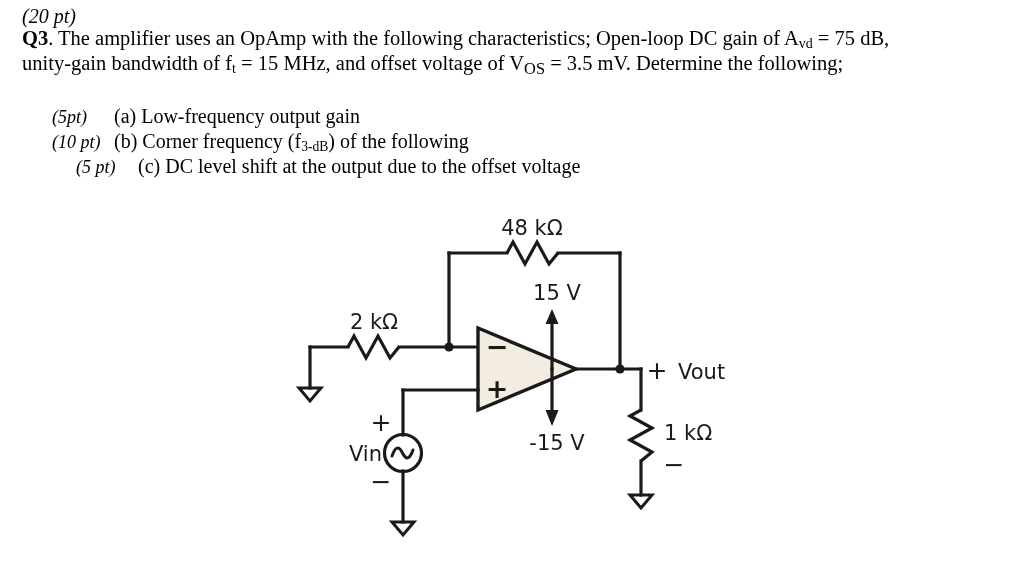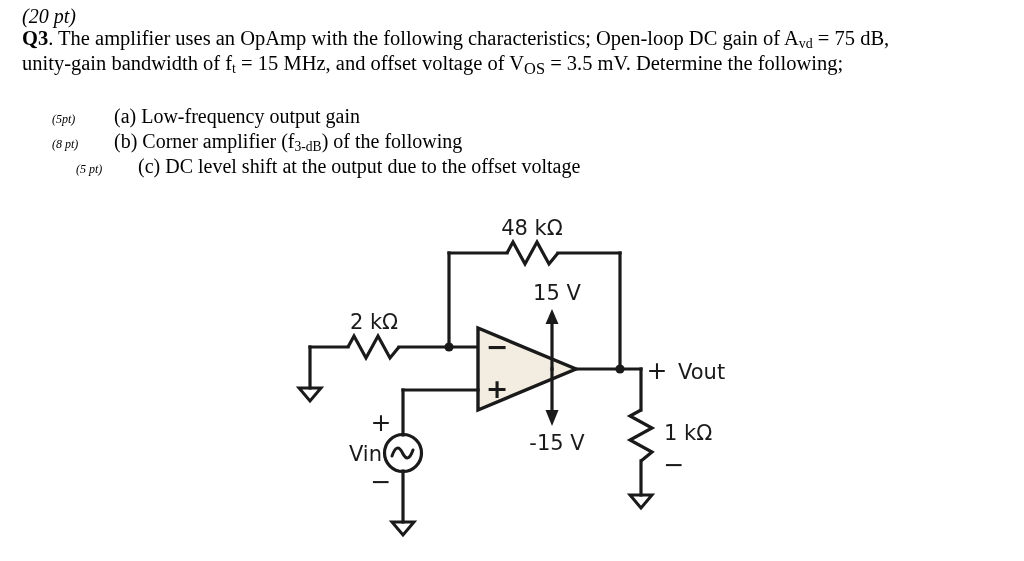--- a/index.html
+++ b/index.html
@@ -37,21 +37,21 @@
   .q-label {
     font-weight: bold;
   }
   .sub-item {
     font-size: 20px;
     line-height: 25px;
     white-space: nowrap;
   }
   .sub-pts {
     font-style: italic;
-    font-size: 12px;
+    font-size: 18px;
     display: inline-block;
     width: 62px;
   }
   sub {
     font-size: 0.68em;
     vertical-align: -0.25em;
   }
   .smallcaps {
     font-size: 0.80em;
   }
@@ -157,21 +157,21 @@
 
   <div class="row-q2 q-line">
     <span>unity-gain bandwidth of f</span><sub>t</sub><span> = 15 MHz, and offset voltage of V</span><sub class="smallcaps">OS</sub><span> = 3.5 mV.  Determine the following;</span>
   </div>
 
   <div class="row-a sub-item">
     <span class="sub-pts">(5pt)</span><span>(a)</span><span> Low-frequency output gain</span>
   </div>
 
   <div class="row-b sub-item">
-    <span class="sub-pts">(8 pt)</span><span>(b)</span><span> Corner amplifier (f</span><sub>3-dB</sub><span>) of the following</span>
+    <span class="sub-pts">(10 pt)</span><span>(b)</span><span> Corner frequency (f</span><sub>3-dB</sub><span>) of the following</span>
   </div>
 
   <div class="row-c sub-item">
     <span class="sub-pts">(5 pt)</span><span>(c)</span><span> DC level shift at the output due to the offset voltage</span>
   </div>
 
 </div>
 
 <div id="circuit-diagram">
 <svg id="circuit-svg" width="1024" height="561" viewBox="0 0 1024 561" xmlns="http://www.w3.org/2000/svg">

